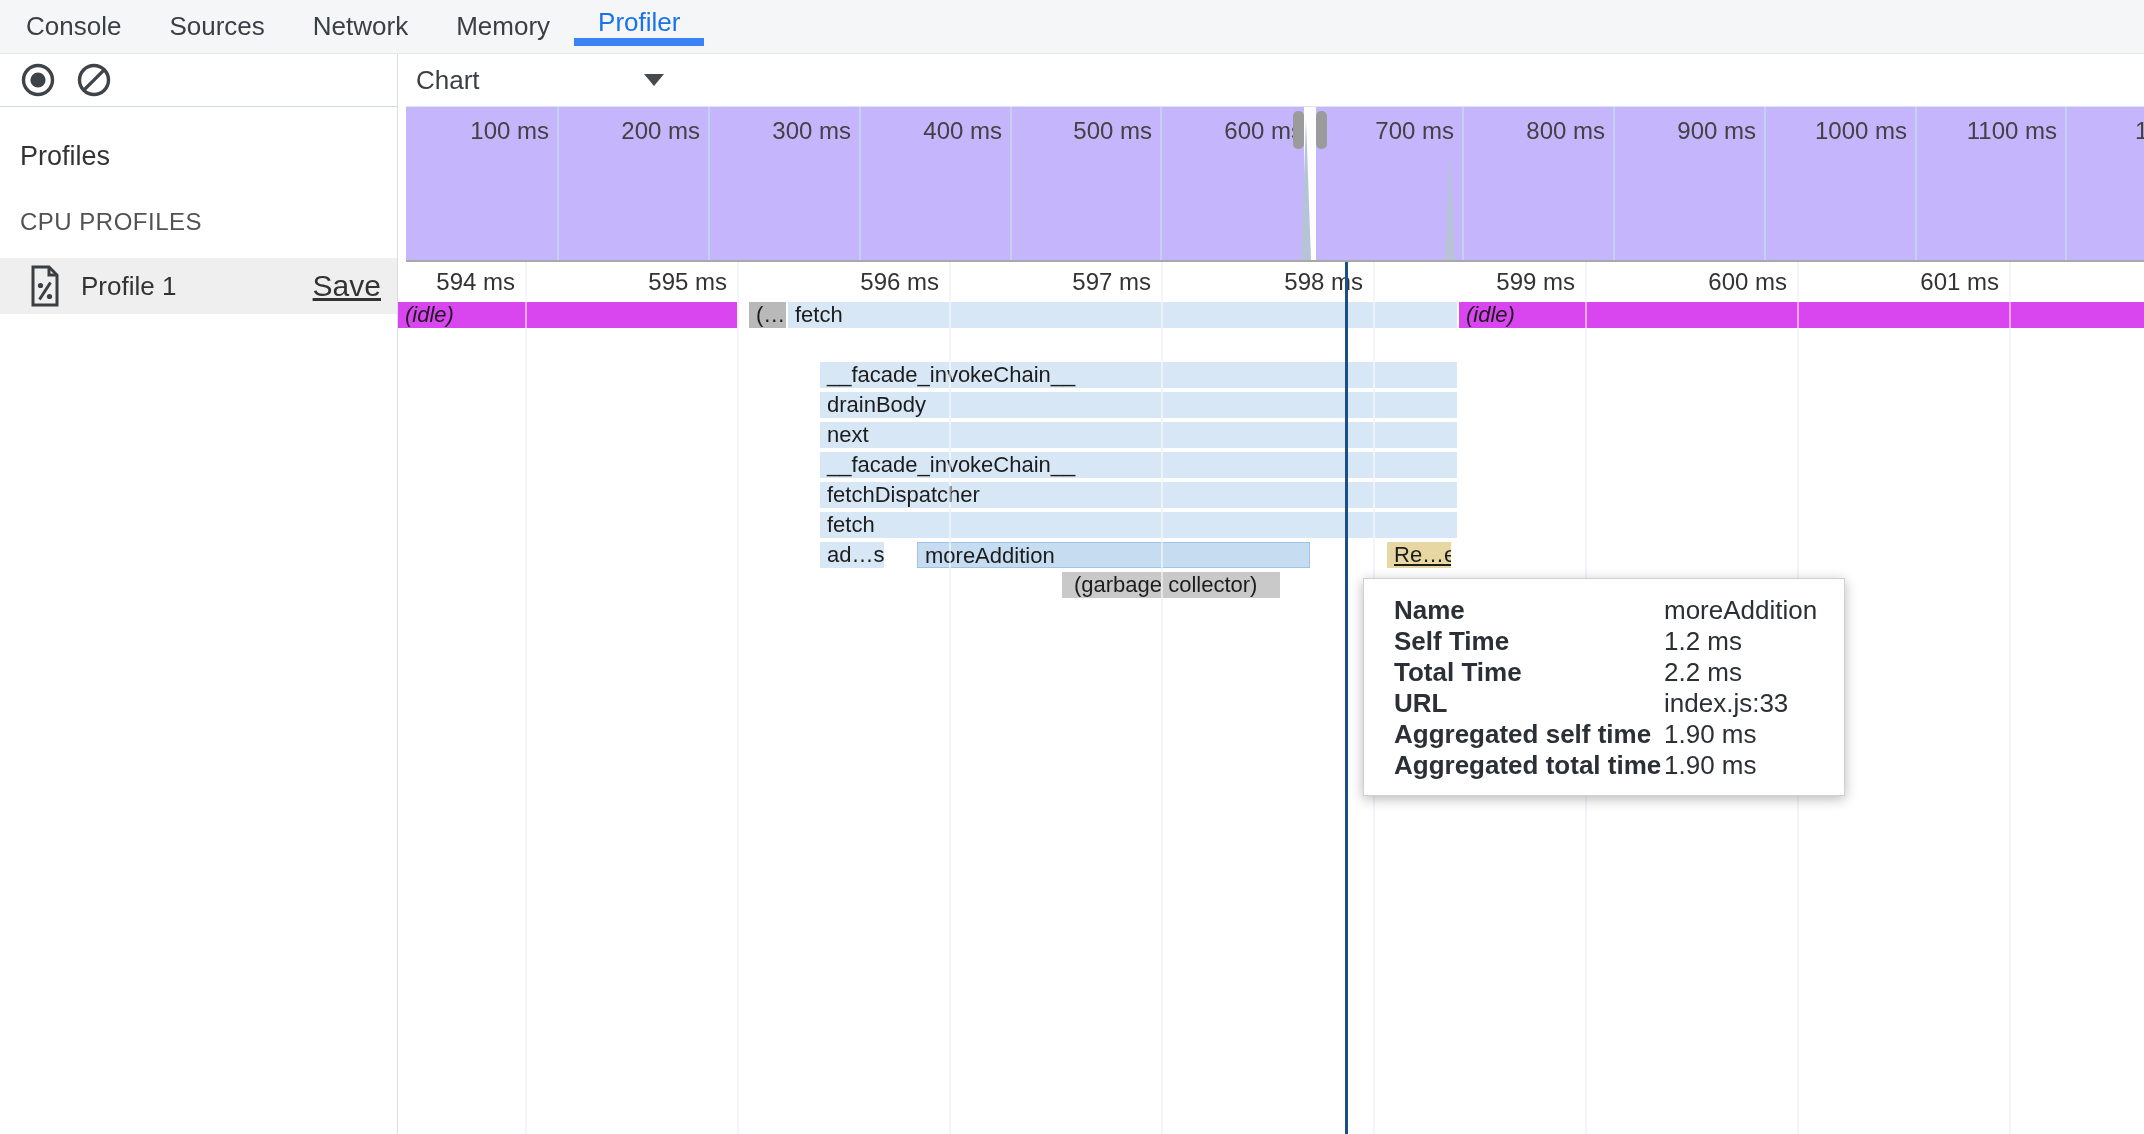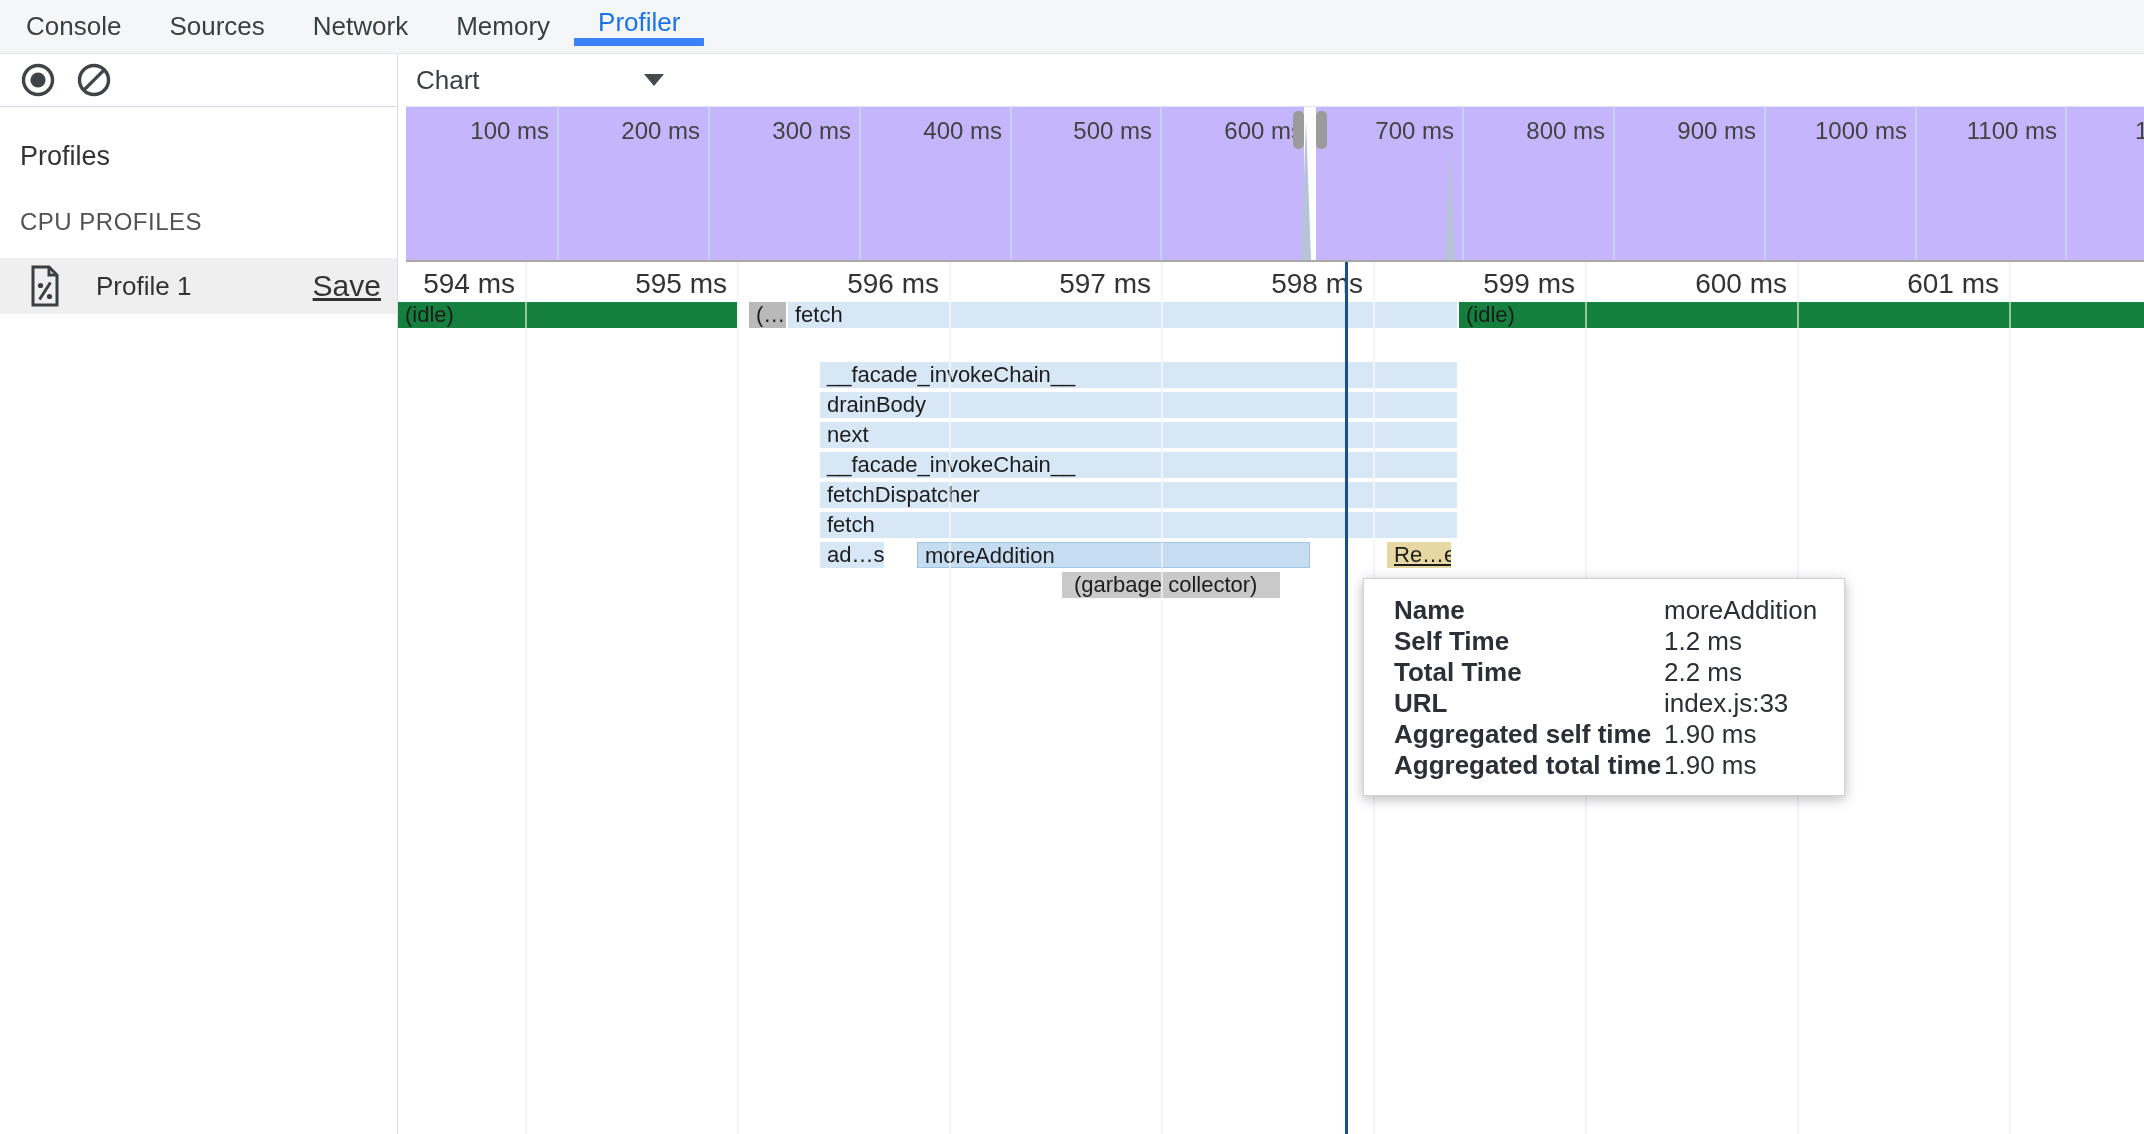--- a/index.html
+++ b/index.html
@@ -14,21 +14,21 @@
 
   
   .sidebar{position:absolute;left:0;top:54px;width:398px;height:1080px;background:#fff;
            border-right:1px solid #d9dee6;box-sizing:border-box;}
   .side-toolbar{height:52px;border-bottom:1px solid #ccd9ea;display:flex;align-items:center;gap:16px;padding-left:18px;}
   .icon-btn{width:40px;height:40px;display:flex;align-items:center;justify-content:center;}
   .side-heading{font-size:27px;color:#333;margin:34px 0 0 20px;}
   .side-section{font-size:24px;color:#525252;margin:36px 0 0 20px;letter-spacing:.5px;}
   .profile-row{position:relative;margin-top:22px;height:56px;background:#efefef;display:flex;align-items:center;}
   .profile-row .doc{margin-left:28px;}
-  .profile-name{font-size:26px;color:#333;margin-left:34px;}
+  .profile-name{font-size:26px;color:#333;margin-left:19px;}
   .save-link{position:absolute;right:16px;font-size:30px;color:#333;text-decoration:underline;cursor:pointer;}
 
   
   .main{position:absolute;left:398px;top:54px;width:1746px;height:1080px;}
   .main-toolbar{height:52px;background:#fff;display:flex;align-items:center;}
   .view-select{display:flex;align-items:center;justify-content:space-between;width:248px;padding-left:18px;cursor:pointer;}
   .view-label{font-size:26px;color:#3a3f44;}
   .tri-down{width:0;height:0;border-left:10px solid transparent;border-right:10px solid transparent;
             border-top:12px solid #454a4f;}
 
@@ -39,26 +39,26 @@
   .ov-label{position:absolute;top:10px;width:170px;text-align:right;font-size:24px;color:#424242;}
   .ov-label.leftalign{width:auto;text-align:left;}
   .ov-selection{position:absolute;top:0;bottom:0;background:#fdfdfe;}
   .ov-handle{position:absolute;top:4px;width:11px;height:38px;border-radius:5px;background:#9b9b9b;cursor:ew-resize;}
   .spike{position:absolute;bottom:0;width:0;border-left:5px solid transparent;border-right:5px solid transparent;}
 
   
   .chartarea{position:absolute;left:0;top:208px;width:1746px;height:872px;background:#fff;overflow:hidden;}
   .gridline{position:absolute;top:0;bottom:0;width:2px;background:#e3e9f2;z-index:1;}
   .gridline.over{background:rgba(255,255,255,.55);z-index:10;}
-  .ruler-label{position:absolute;top:6px;width:170px;text-align:right;font-size:28px;color:#333;z-index:2;}
+  .ruler-label{position:absolute;top:6px;width:170px;text-align:right;font-size:24px;color:#333;z-index:2;}
   .bar{position:absolute;height:26px;line-height:26px;font-size:22px;color:#1c1c1c;
        white-space:nowrap;overflow:hidden;box-sizing:border-box;padding-left:7px;z-index:5;cursor:default;}
   .bar.call{background:#d7e7f6;}
   .bar.call-hl{background:#c6dcf1;border:1px solid #9ec4e8;}
-  .bar.idle{background:#15803d;}
+  .bar.idle{background:#d946ef;font-style:italic;}
   .bar.chip{background:#b9b9b9;}
   .bar.gc{background:#c9c9c9;padding-left:12px;}
   .bar.yellow{background:#e6d7a3;}
   .playhead{position:absolute;top:0;bottom:0;width:3px;background:#1b4f87;z-index:20;}
 
   
   .tooltip{position:absolute;width:480px;background:#fff;border:1px solid #d0d0d0;z-index:40;
            box-shadow:0 3px 12px rgba(0,0,0,.28);padding:16px 0 14px 0;}
   .tt-row{position:relative;height:31px;line-height:31px;font-size:26px;}
   .tt-label{position:absolute;left:30px;font-weight:bold;color:#2b3036;}

